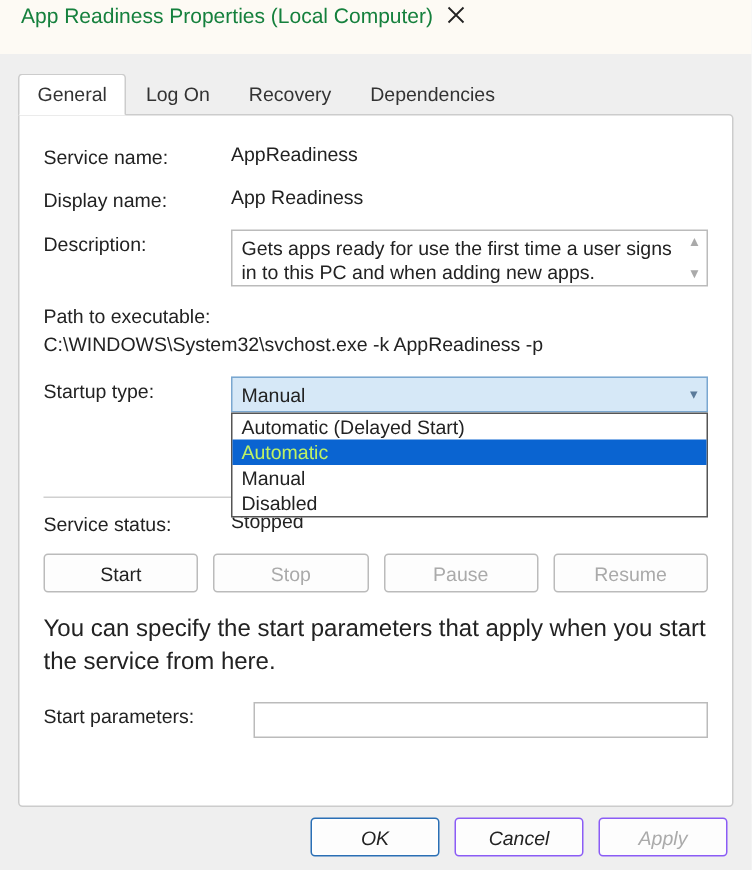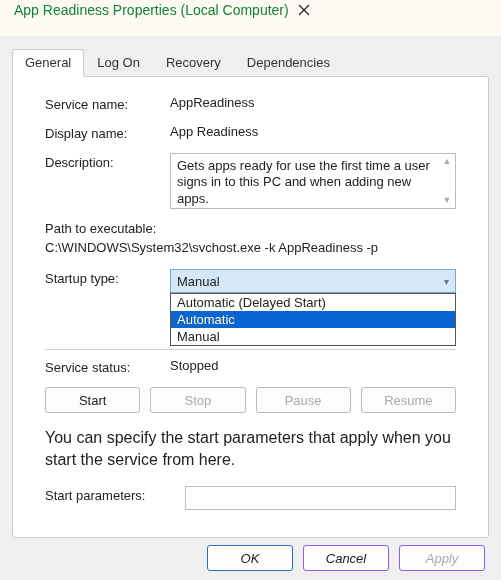--- a/index.html
+++ b/index.html
@@ -21,30 +21,30 @@
     border: 1px solid transparent; cursor: pointer; border-radius: 3px 3px 0 0;
     position: relative; top: 1px;
   }
   .tab.active {
     background: #fff; border: 1px solid #ccc; border-bottom: 1px solid #fff;
     font-weight: 500;
   }
 
   .tab-panel {
     background: #fff; border: 1px solid #ccc; border-radius: 0 3px 3px 3px;
-    padding: 18px 32px 16px; height: 462px; position: relative; z-index:1;
+    padding: 18px 16px 16px; height: 462px; position: relative; z-index:1;
   }
 
   .row { display: flex; align-items: flex-start; margin-bottom: 12px; font-size: 13px; color:#222;}
   .row .label { width: 125px; flex-shrink: 0; padding-top: 2px;}
   .row .value { flex: 1; }
 
   .desc-box {
     flex: 1; border: 1px solid #bbb; padding: 4px 6px; font-size: 13px;
-    height: 56px; position: relative; background: #fff; line-height: 1.25;
+    height: 38px; position: relative; background: #fff; line-height: 1.25;
   }
   .desc-scroll {
     position: absolute; right: 2px; top: 2px; bottom: 2px; width: 12px;
     display:flex; flex-direction: column; justify-content: space-between;
     color: #aaa; font-size: 9px; align-items:center;
   }
   .desc-text { padding-right: 16px; }
 
   .path-block { font-size: 13px; color:#222; margin-bottom: 14px; margin-top: 6px;}
   .path-block .p1 { margin-bottom: 4px; }
@@ -54,21 +54,21 @@
     background: #d6e8f7; border: 1px solid #7aa7d0; height: 24px;
     display: flex; align-items: center; padding: 0 6px; font-size: 13px;
     justify-content: space-between; cursor: pointer;
   }
   .select-display .chev { color: #5a7a9a; font-size: 10px; }
   .dropdown {
     position: absolute; left: 0; right: 0; top: 24px; background: #fff;
     border: 1px solid #555; z-index: 10;
   }
   .dropdown .opt { padding: 1px 6px; font-size: 13px; cursor: pointer; }
-  .dropdown .opt.selected { background: #0a64d1; color: #fef9c3; }
+  .dropdown .opt.selected { background: #0a64d1; color: #bef264; }
 
   .divider { border: 0; border-top: 1px solid #d0d0d0; margin: 56px 0 8px; }
 
   .btn-row { display: flex; gap: 10px; margin: 10px 0 14px; }
   .btn {
     flex: 1; height: 26px; border: 1px solid #bbb; background: #fdfdfd;
     border-radius: 3px; font-size: 13px; color: #222; cursor: pointer;
     display:flex; align-items:center; justify-content:center;
   }
   .btn.disabled { color: #aaa; cursor: default; }
@@ -145,20 +145,21 @@
       <div class="label">Startup type:</div>
       <div class="select-wrap">
         <div class="select-display">
           <span>Manual</span>
           <span class="chev">▾</span>
         </div>
         <div class="dropdown">
           <div class="opt">Automatic (Delayed Start)</div>
           <div class="opt selected">Automatic</div>
           <div class="opt">Manual</div>
+          <div class="opt">Disabled</div>
         </div>
       </div>
     </div>
 
     <hr class="divider">
 
     <div class="row">
       <div class="label">Service status:</div>
       <div class="value">Stopped</div>
     </div>

